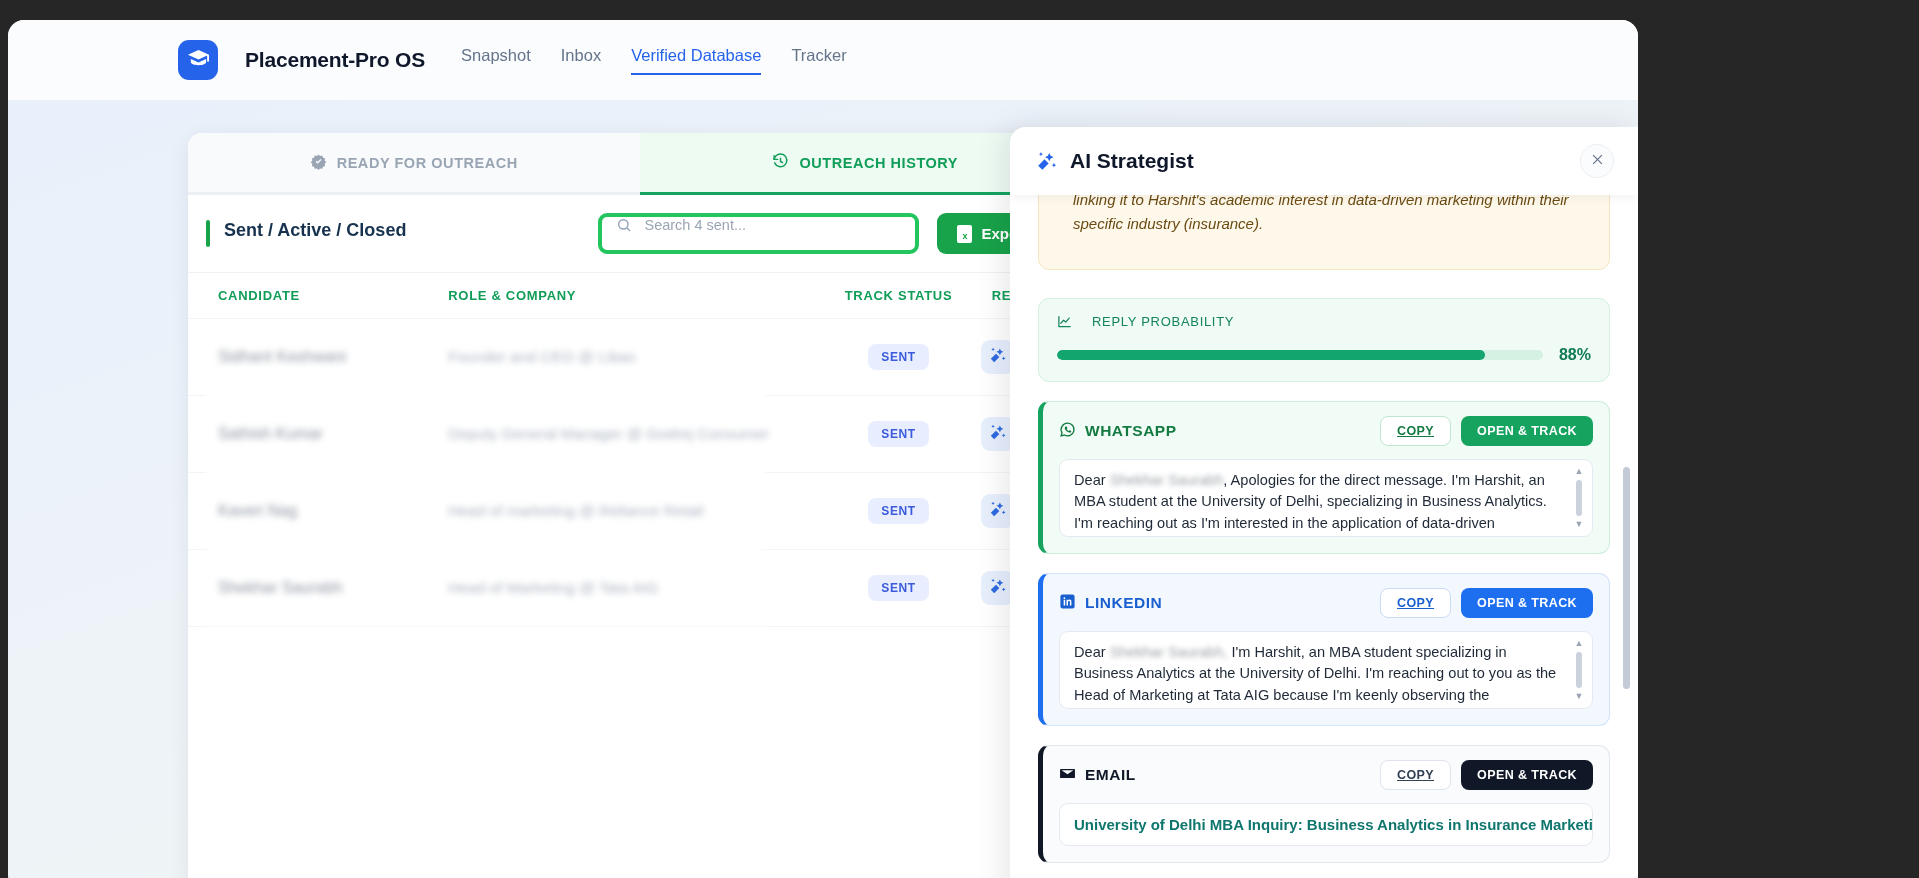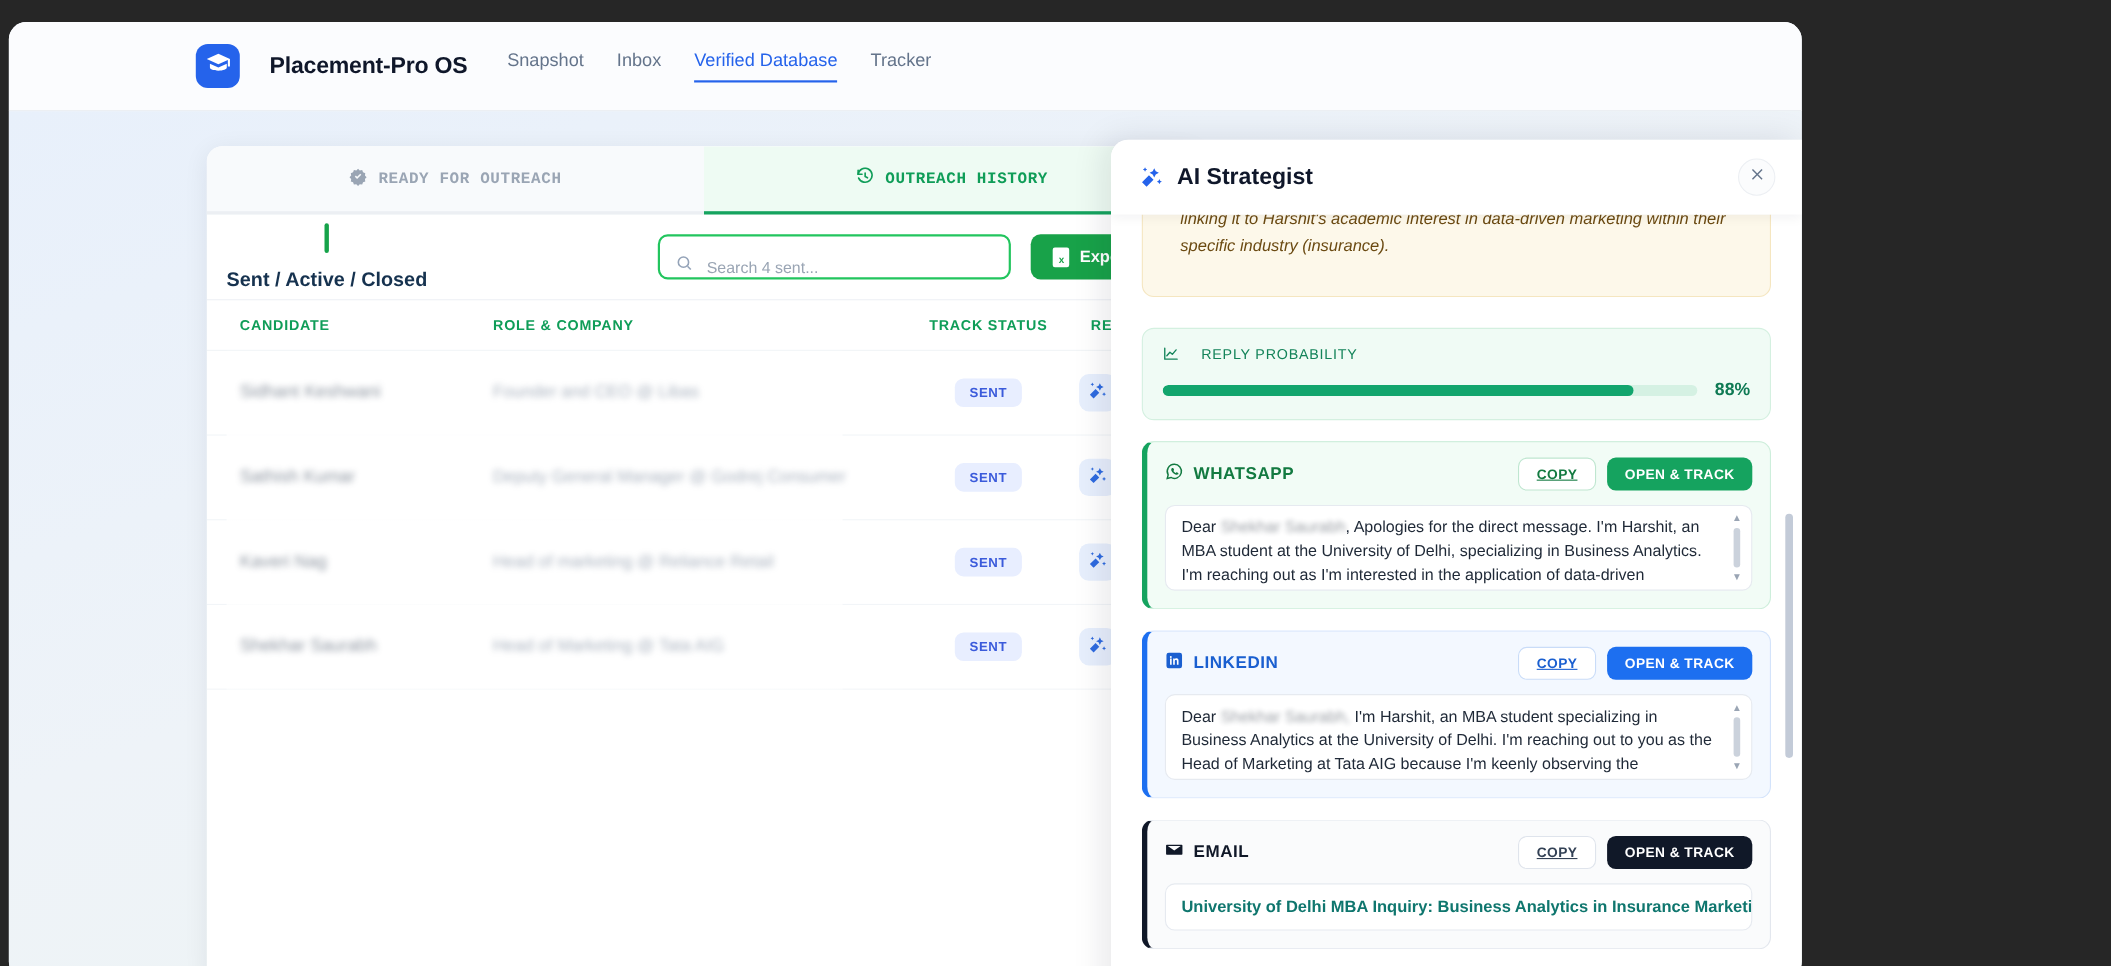--- a/index.html
+++ b/index.html
@@ -76,43 +76,42 @@
   .tabs { display: flex; height: 62px; }
   .tab {
     flex: 1;
     display: flex; align-items: center; justify-content: center;
     gap: 10px;
     font-size: 14.5px;
     font-weight: bold;
     letter-spacing: .55px;
     cursor: pointer;
     border-bottom: 3px solid transparent;
-    font-family: Liberation Mono, monospace;
   }
   .tab.inactive { background: #f8fafc; color: #9aa5b4; border-bottom-color: #eceff3; }
   .tab.active { background: #eefbf3; color: #0f9d58; border-bottom-color: #15a35f; }
   .tab svg { width: 17px; height: 17px; }
 
   .subhead {
     height: 78px;
     display: flex; align-items: center;
     padding: 0 42px 0 18px;
     border-bottom: 1px solid #eef1f5;
   }
   .section-title {
-    display: flex; align-items: center; gap: 14px;
-    font-size: 18px; font-weight: bold; color: #16324f; flex-direction: column;
+    display: flex; gap: 14px;
+    font-size: 18px; font-weight: bold; color: #16324f;
   }
   .green-bar { width: 4px; height: 27px; background: #16a34a; border-radius: 2px; }
   .subhead-right { margin-left: auto; display: flex; align-items: center; gap: 18px; }
   .searchbox {
     width: 321px; height: 41px;
-    border: 2px solid #22c55e;
+    border: 4px solid #22c55e;
     border-radius: 9px;
-    display: flex; align-items: flex-end;
+    display: flex; align-items: flex-start;
     padding: 0 14px; gap: 12px;
     background: #fff;
   }
   .searchbox svg { width: 16px; height: 16px; stroke: #94a3b8; fill: none; stroke-width: 2.2; flex: none; }
   .searchbox input {
     border: none; outline: none; width: 100%;
     font-family: "Liberation Sans", sans-serif;
     font-size: 14.5px; color: #334155; background: transparent;
   }
   .searchbox input::placeholder { color: #9aa5b4; }

